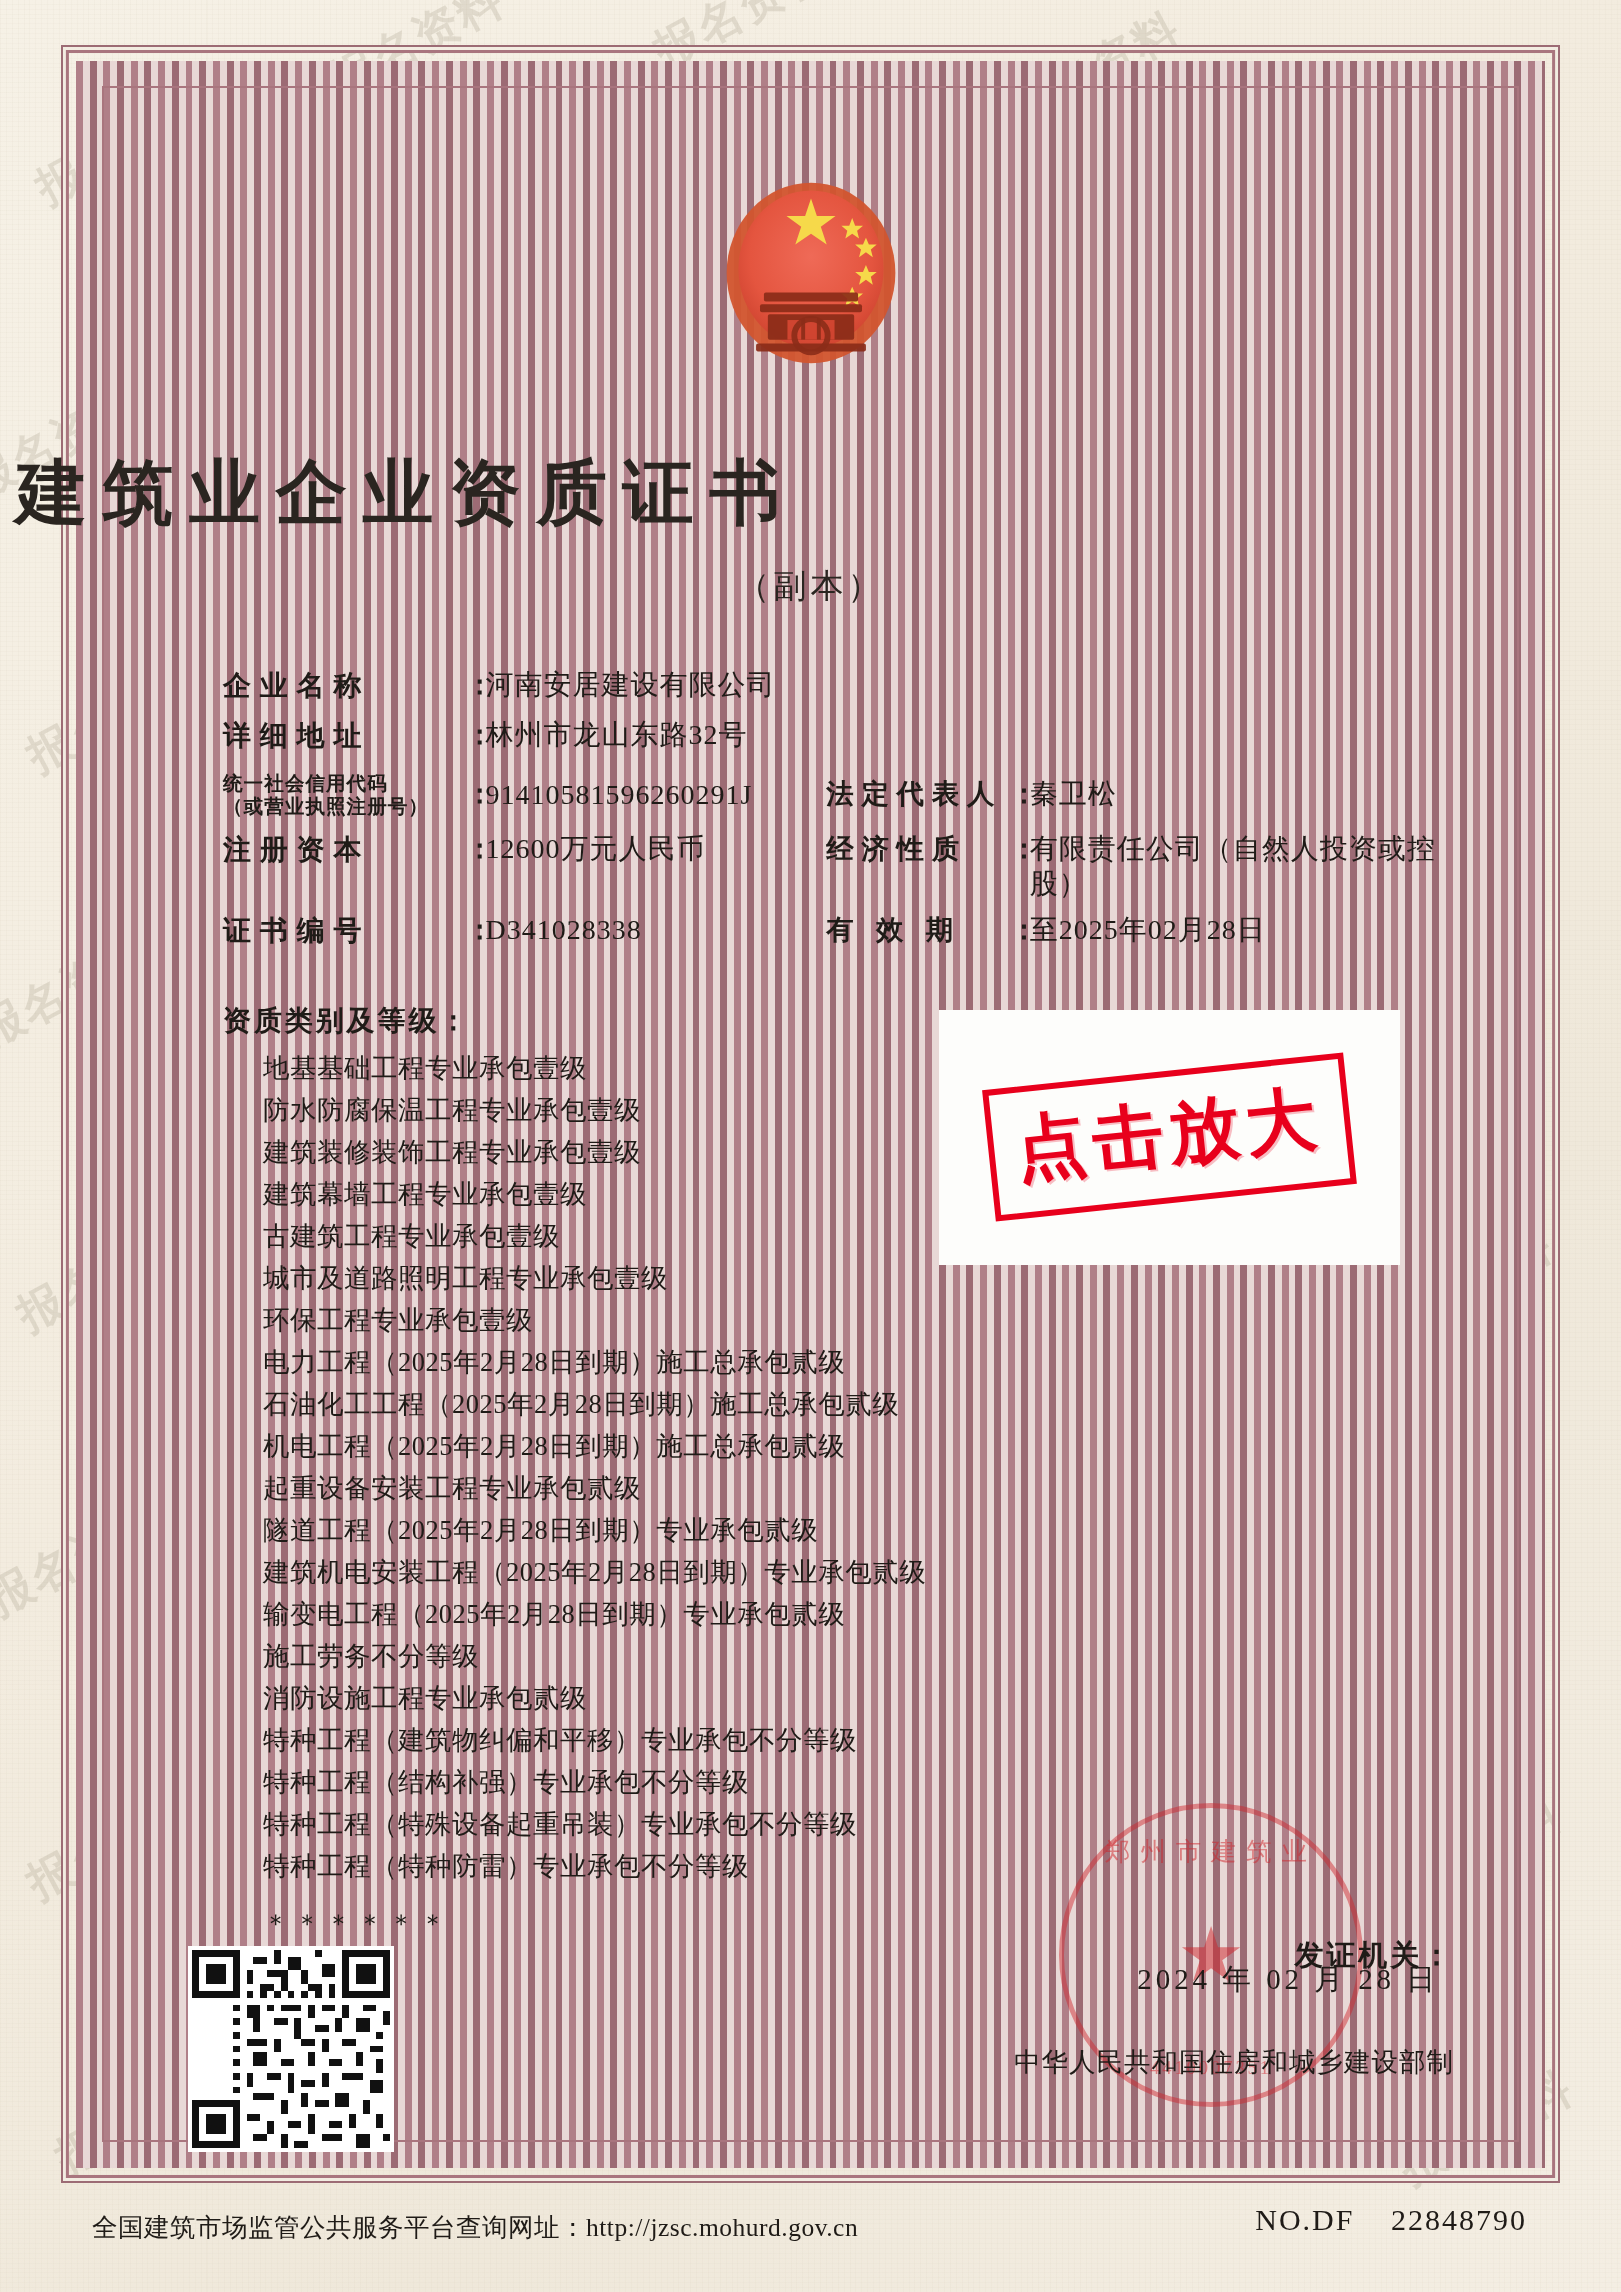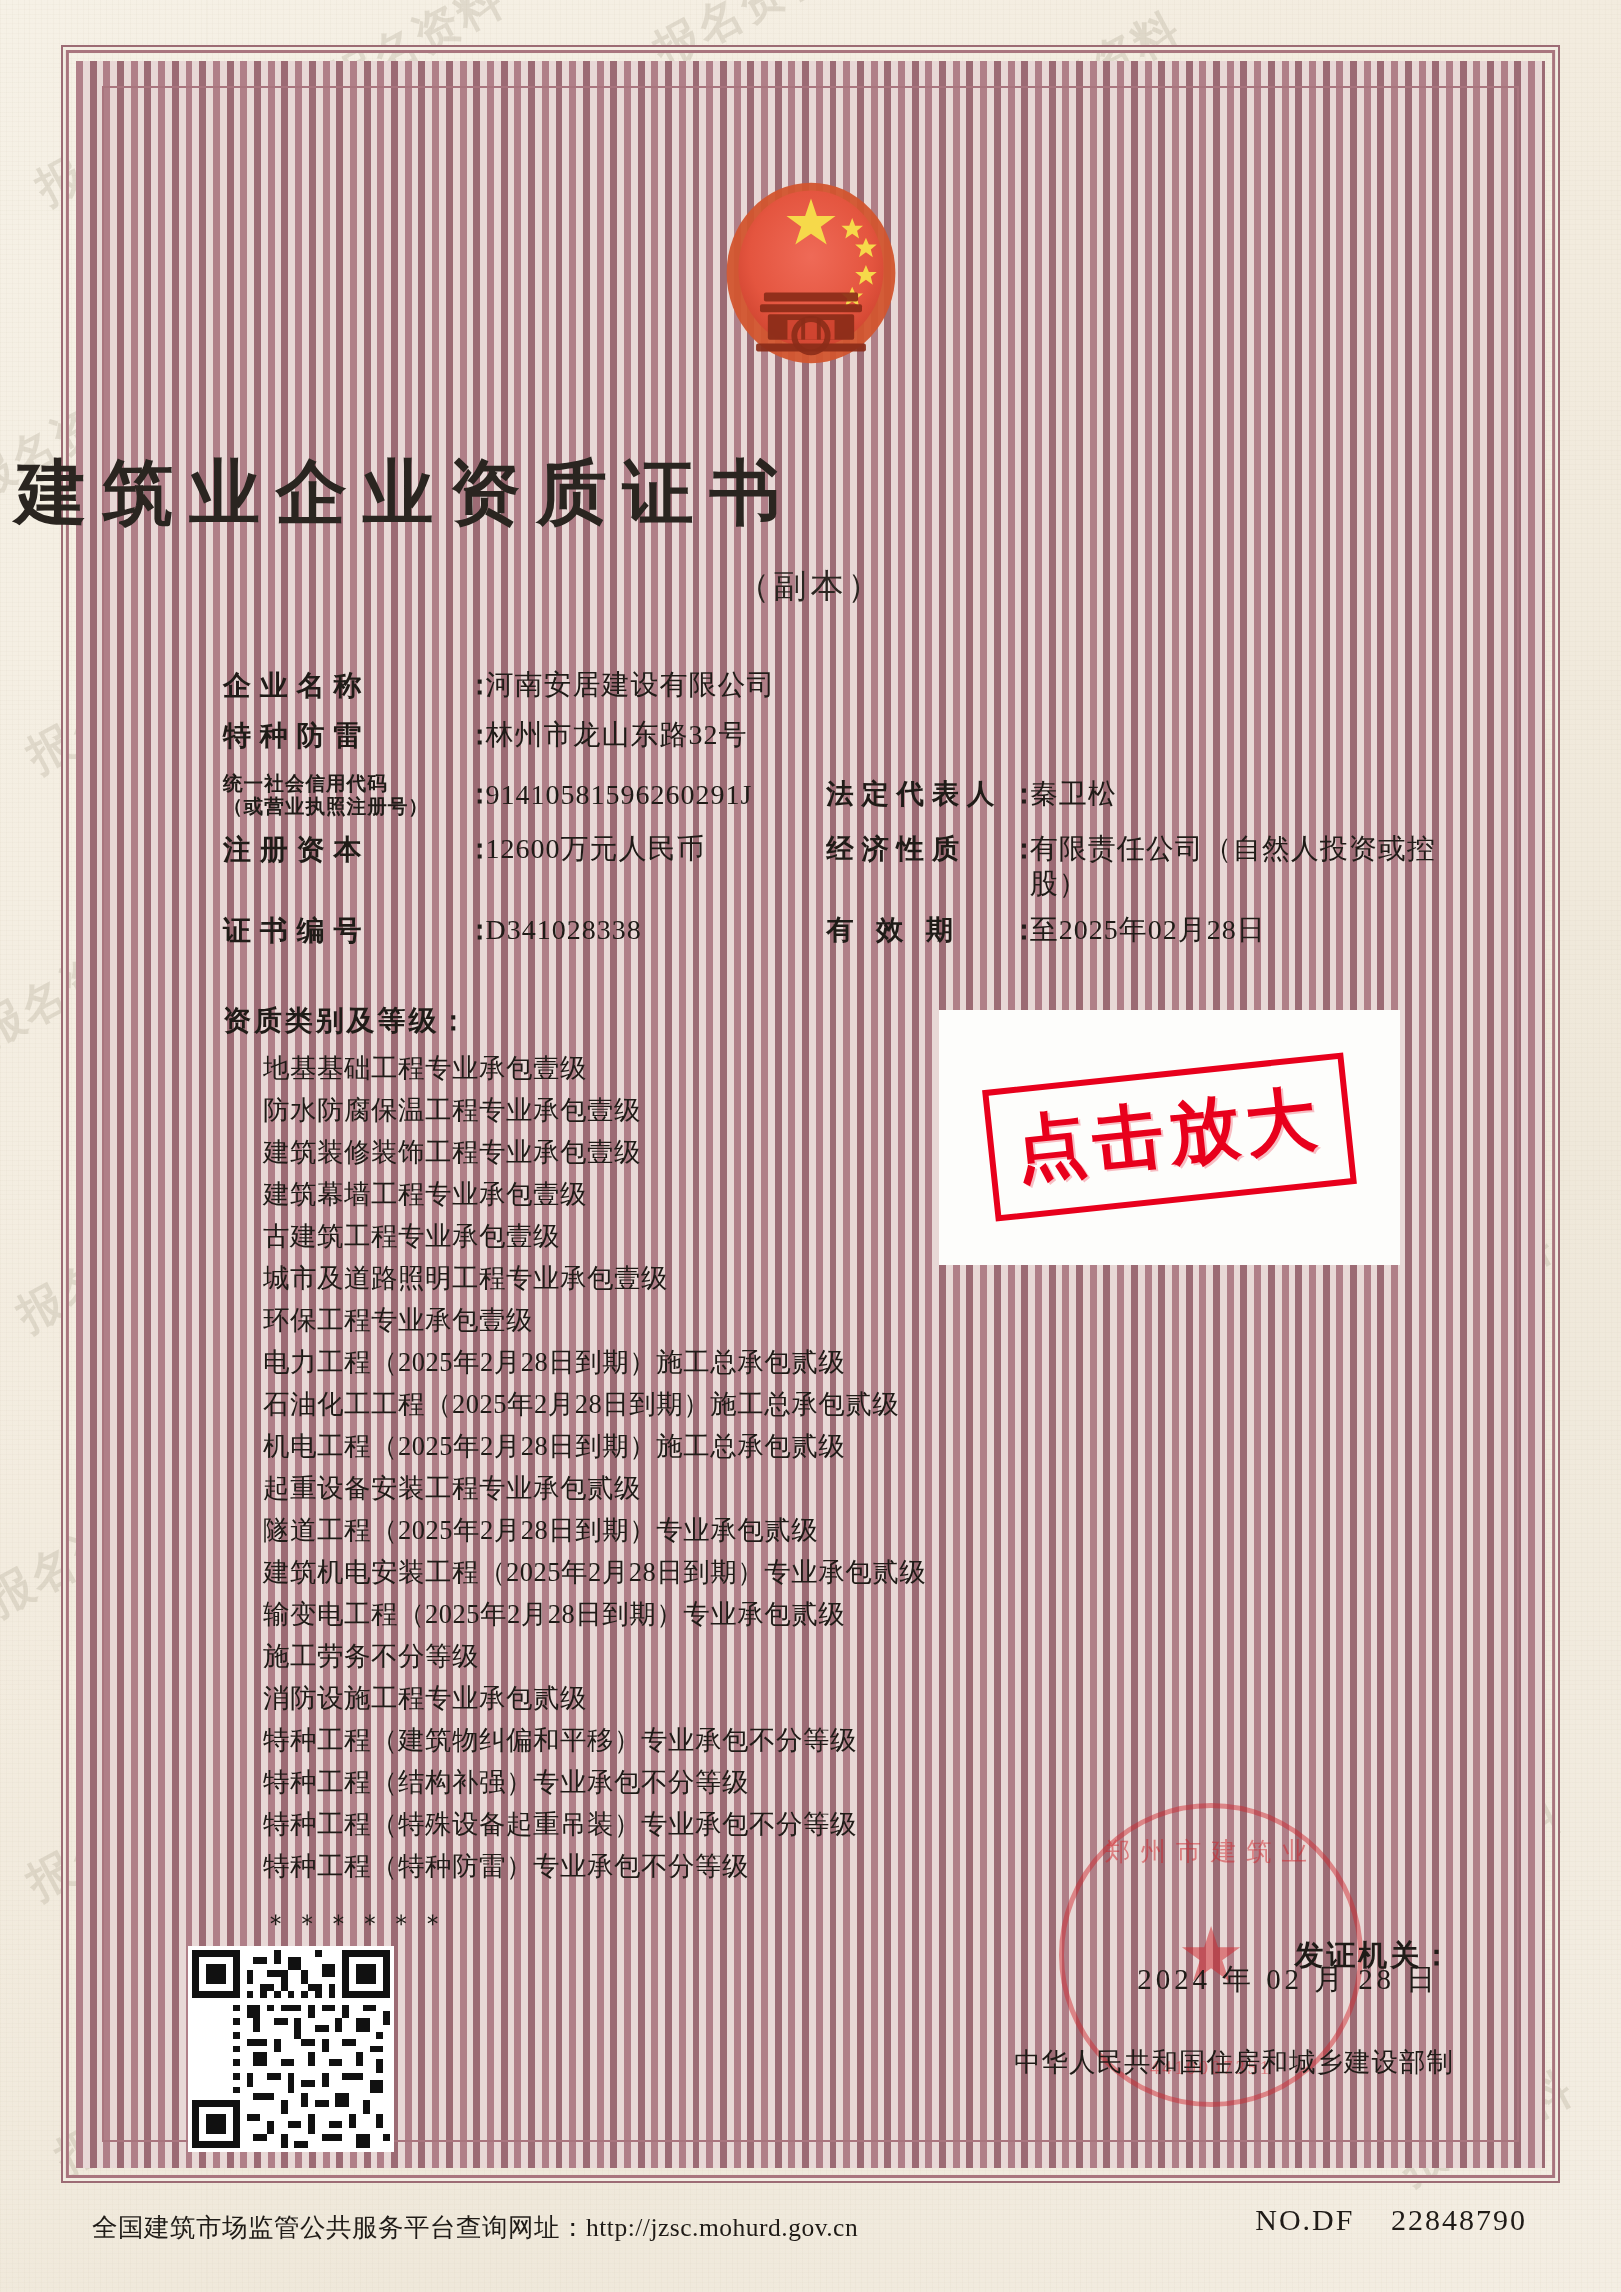--- a/index.html
+++ b/index.html
@@ -395,21 +395,21 @@
 
 <div id="fields">
 
   <div class="frow">
     <div class="flabel">企业名称</div>
     <div class="fcolon">：</div>
     <div class="fval">河南安居建设有限公司</div>
   </div>
 
   <div class="frow">
-    <div class="flabel">特种防雷</div>
+    <div class="flabel">详细地址</div>
     <div class="fcolon">：</div>
     <div class="fval">林州市龙山东路32号</div>
   </div>
 
   <div class="frow" style="margin-top:15px;align-items:center;">
     <div class="flabel two-line">
       <div>统一社会信用代码</div>
       <div>（或营业执照注册号）</div>
     </div>
     <div class="fcolon">：</div>

